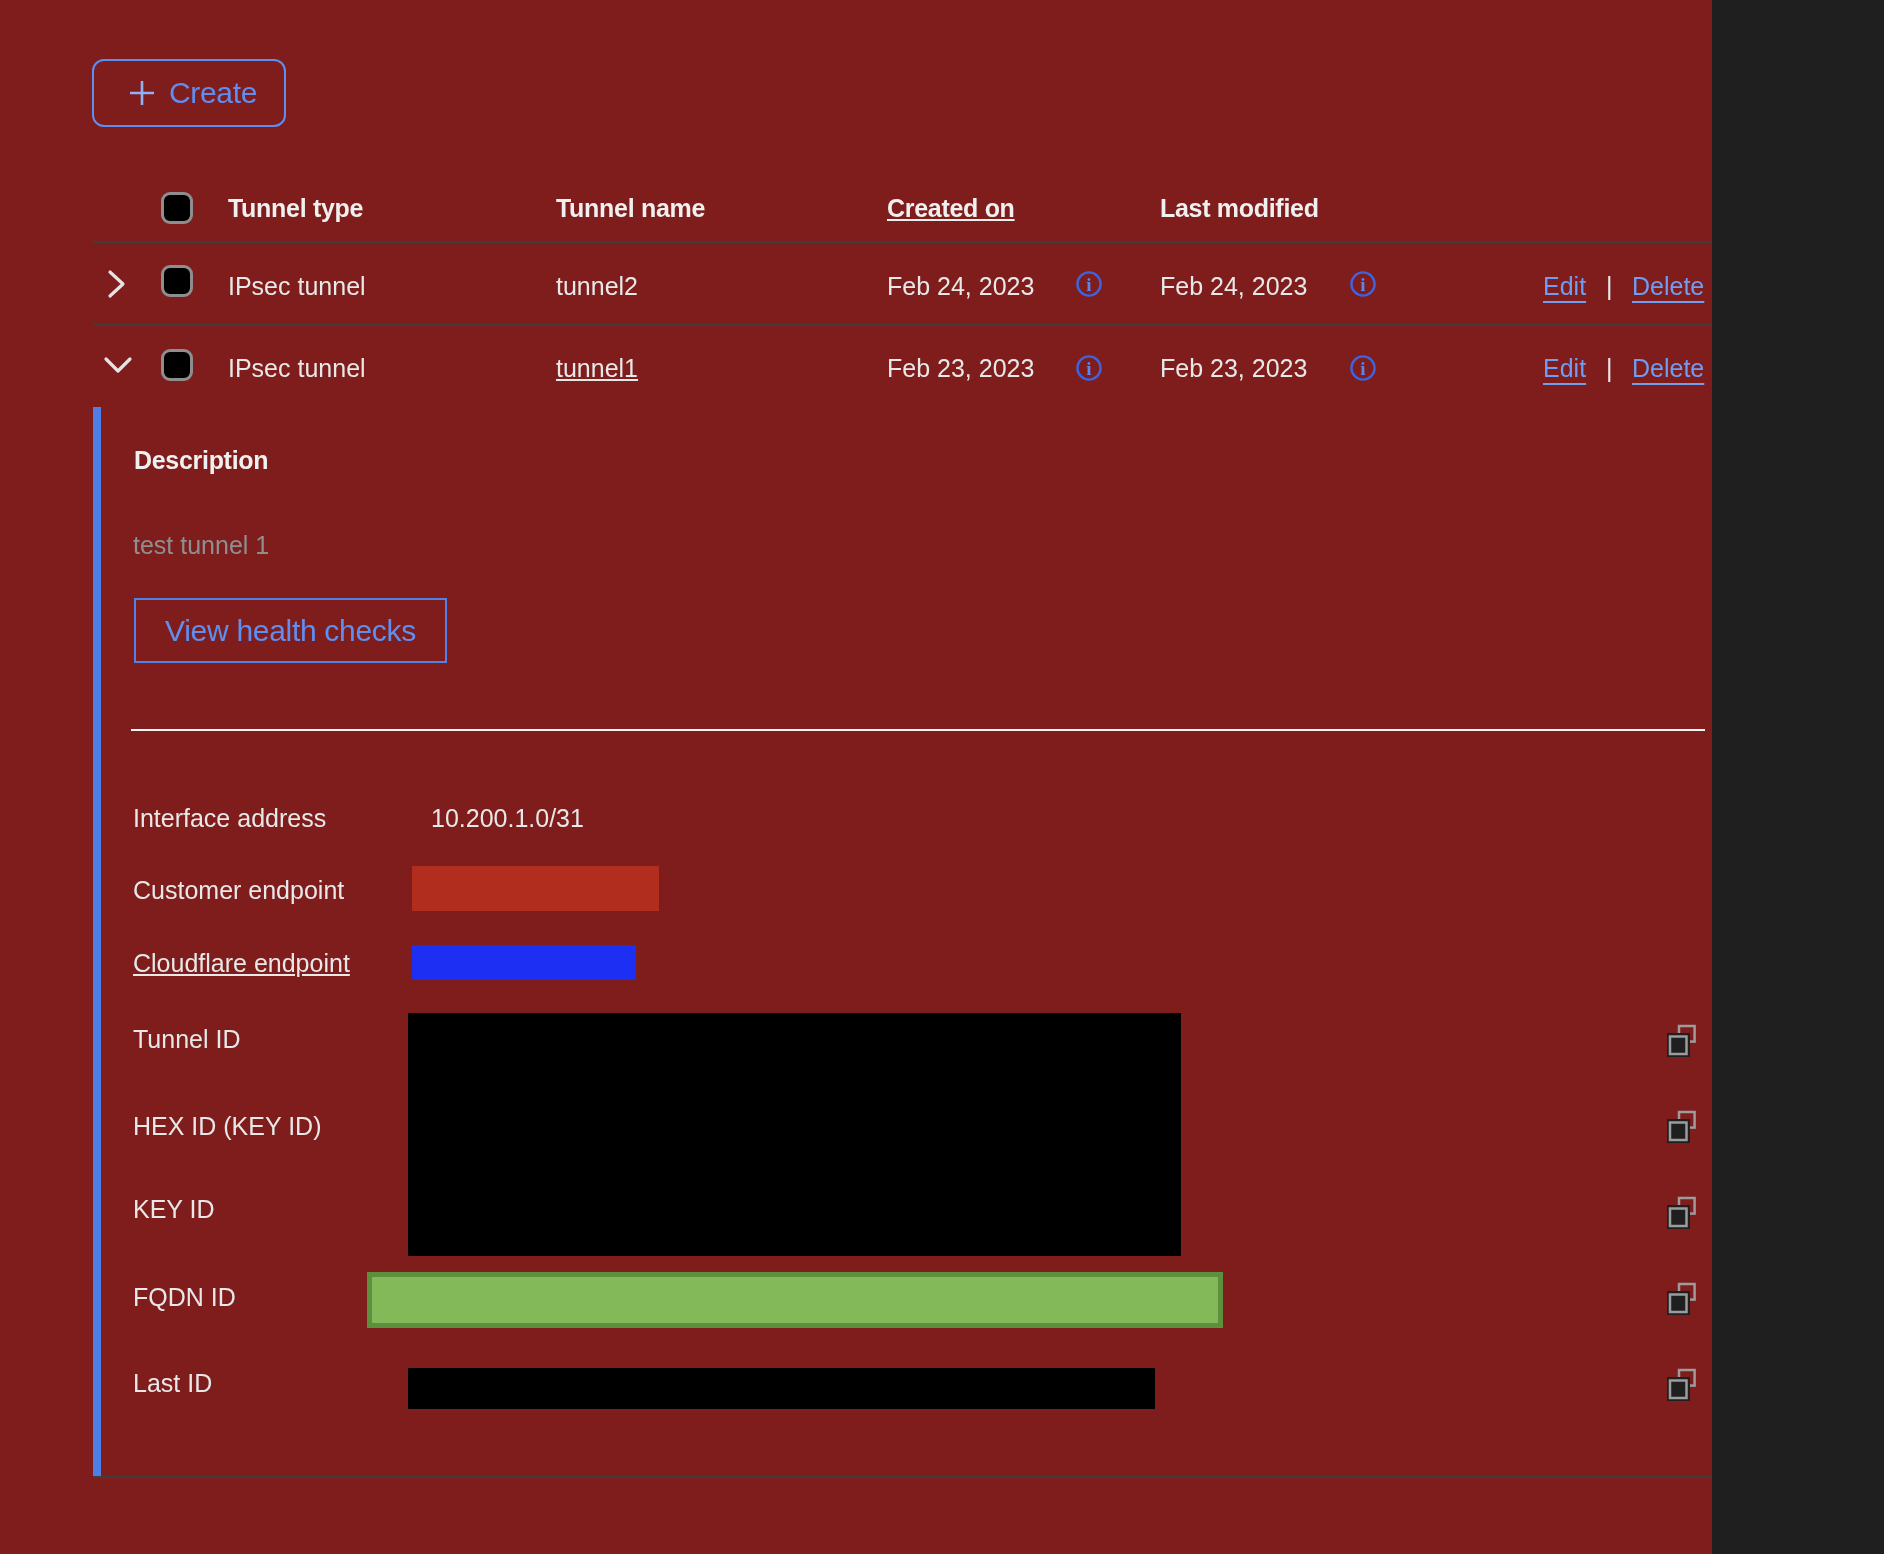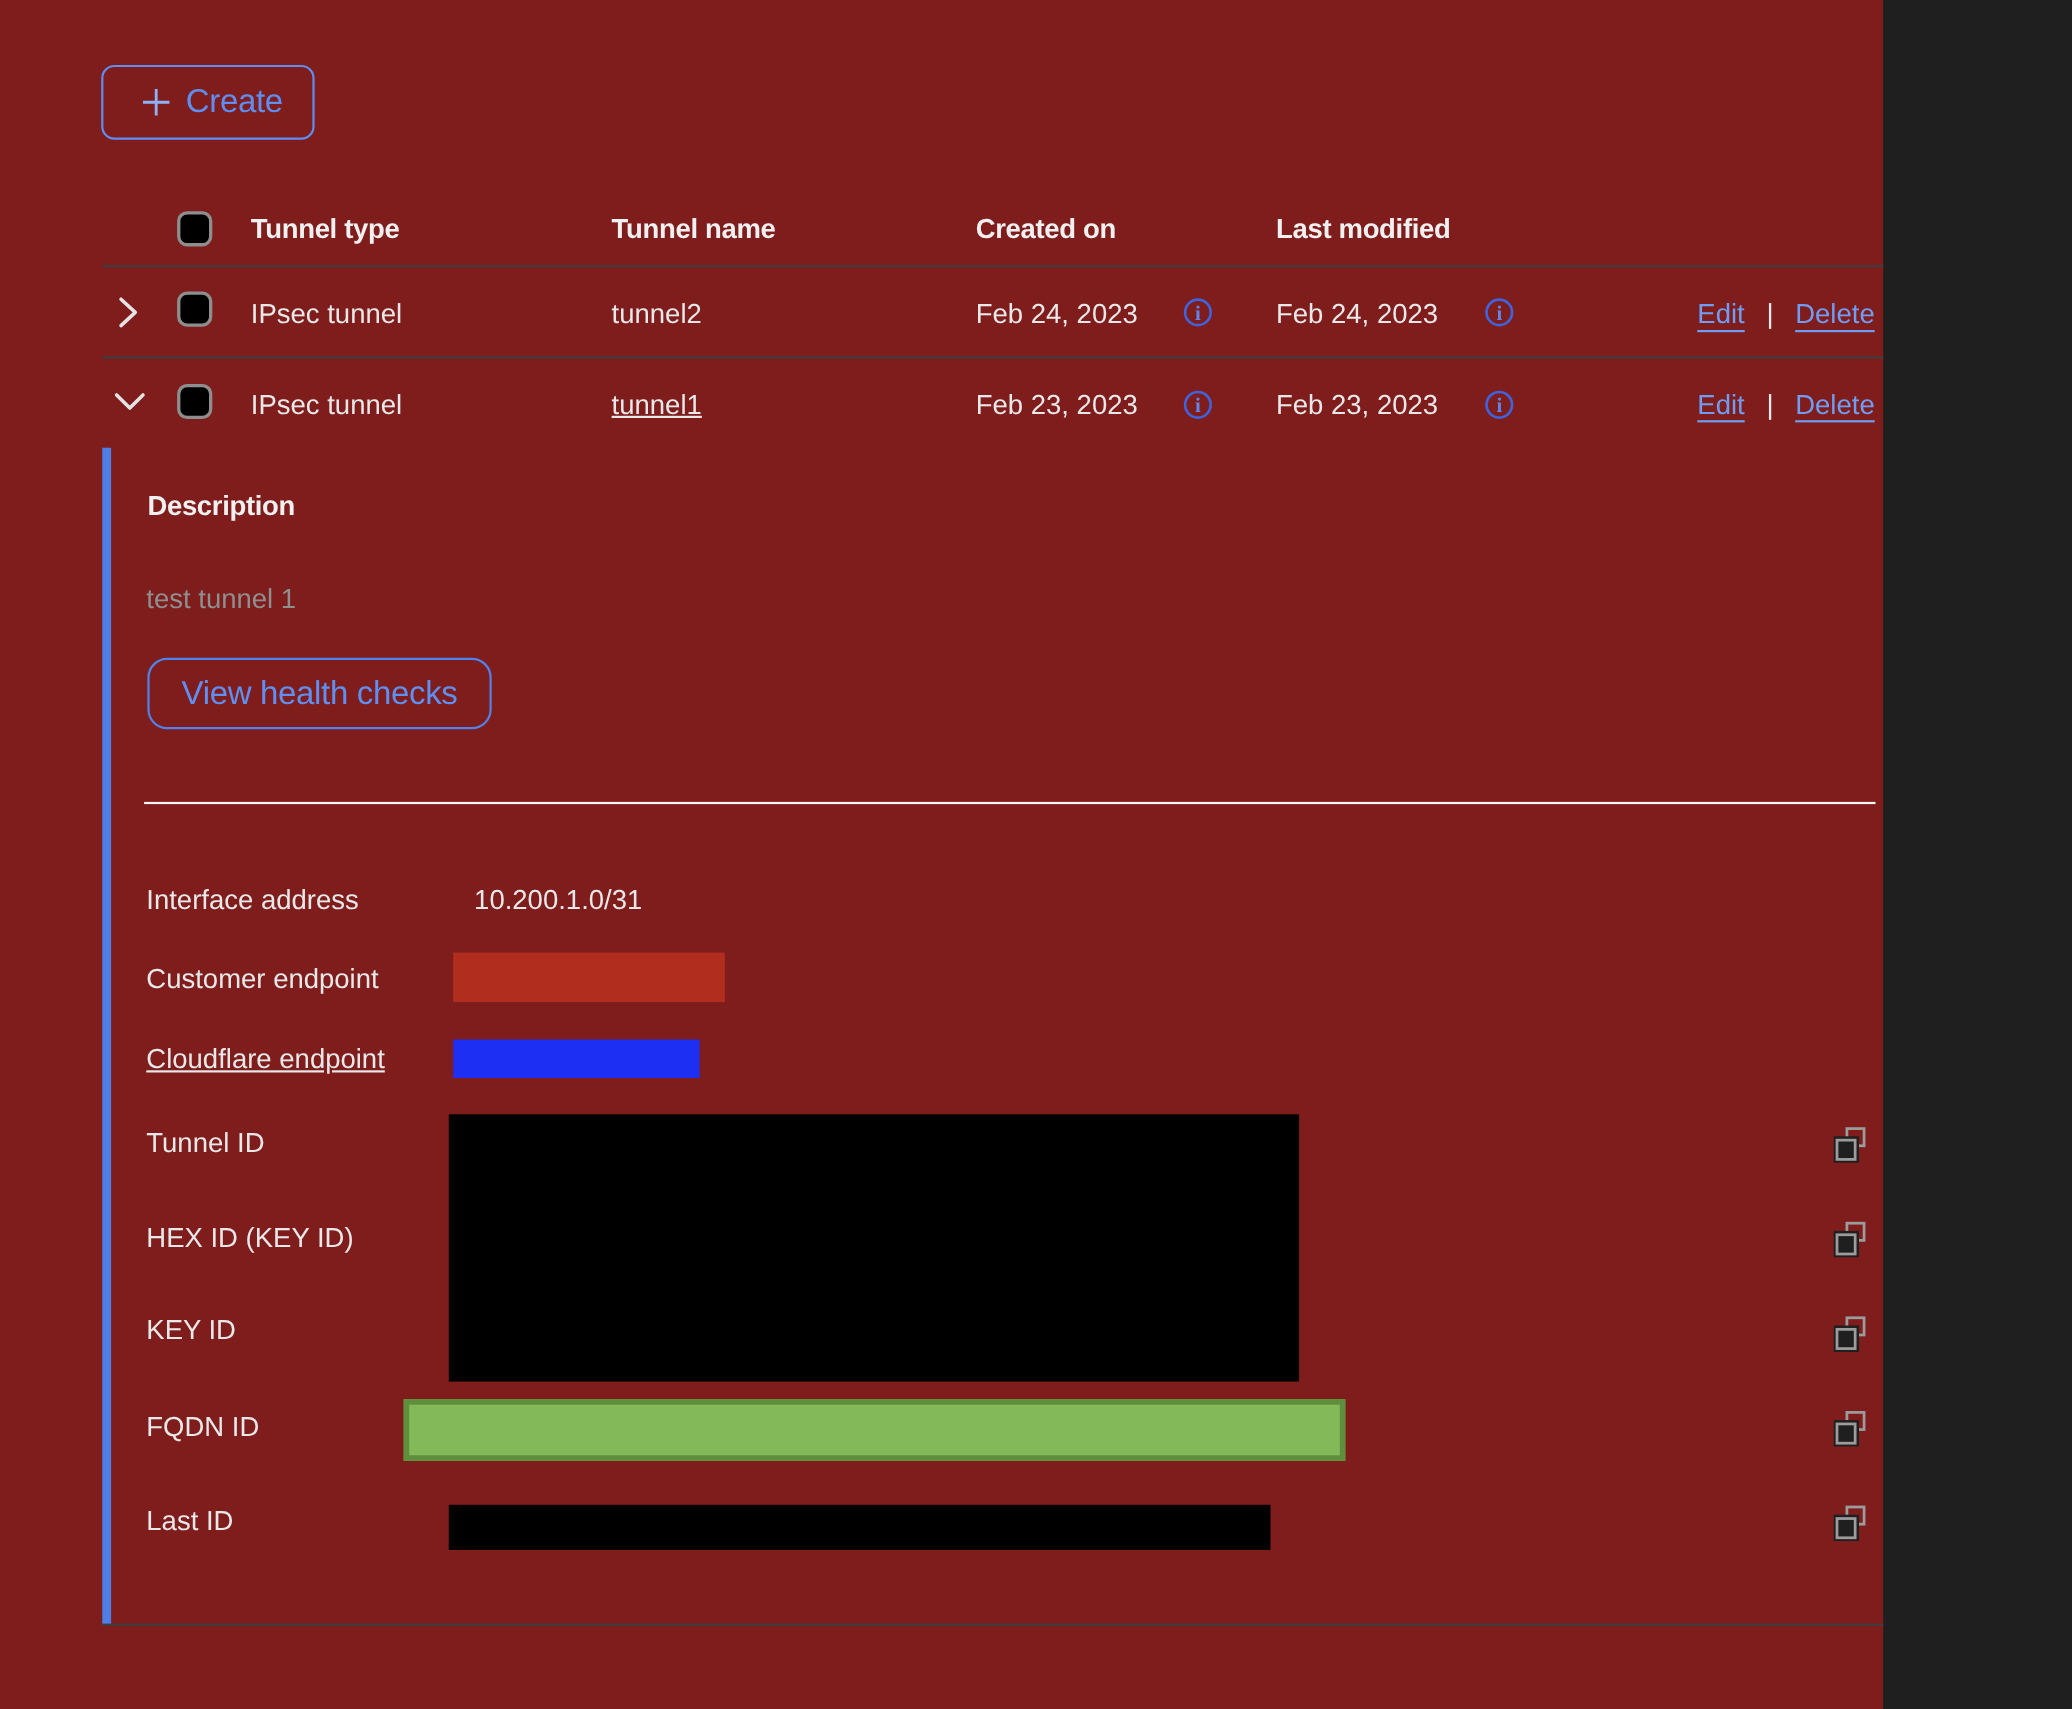--- a/index.html
+++ b/index.html
@@ -19,21 +19,21 @@
   <div style="position:absolute;left:92px;top:59px;width:194px;height:68px;border:2px solid #5e8ef2;border-radius:12px;box-sizing:border-box;display:flex;align-items:center;justify-content:center;gap:14px;padding-left:8px;">
     <svg width="26" height="26" viewBox="0 0 26 26">
         <path d="M13 1 V25 M1 13 H25" stroke="#8fb2f7" stroke-width="2.6" fill="none"></path>
       </svg>
     <span style="font-size:30px;letter-spacing:-0.3px;color:#5e8ef2;">Create</span>
   </div>
 
   <div class="cb" style="left:161px;top:192px;"></div>
   <div class="t b" style="left:228px;top:188px;">Tunnel type</div>
   <div class="t b" style="left:556px;top:188px;">Tunnel name</div>
-  <div class="t b" style="left:887px;top:188px;">Created on</div>
+  <div class="t b" style="left:887px;top:188px;text-decoration:underline;">Created on</div>
   <div class="t b" style="left:1160px;top:188px;">Last modified</div>
   <div class="sep" style="left:93px;top:241px;width:1653px;"></div>
 
   <svg class="ico" style="left:107px;top:269px;" width="20" height="30" viewBox="0 0 20 30">
       <polyline points="3,3 16,15 3,27" fill="none" stroke="#e4e4e4" stroke-width="3.2" stroke-linecap="round" stroke-linejoin="round"></polyline>
     </svg>
   <div class="cb" style="left:161px;top:265px;"></div>
   <div class="t" style="left:228px;top:266px;">IPsec tunnel</div>
   <div class="t" style="left:556px;top:266px;">tunnel2</div>
   <div class="t" style="left:887px;top:266px;">Feb 24, 2023</div>
@@ -67,21 +67,21 @@
       <circle cx="14" cy="14" r="11.6" stroke="#3e63dd" stroke-width="2.4" fill="none"></circle>
       <text x="14" y="20.5" font-family="Liberation Serif" font-size="19" font-weight="bold" fill="#5f84ea" text-anchor="middle">i</text>
     </svg>
   <div class="t link" style="left:1543px;top:348px;">Edit</div>
   <div class="t" style="left:1606px;top:348px;color:#e9e9e9;">|</div>
   <div class="t link" style="left:1632px;top:348px;">Delete</div>
 
   <div style="position:absolute;left:93px;top:407px;width:8px;height:1070px;background:#4e7fe6;"></div>
   <div class="t b" style="left:134px;top:440px;">Description</div>
   <div class="t" style="left:133px;top:525px;color:#8f8f8f;">test tunnel 1</div>
-  <div style="position:absolute;left:134px;top:598px;width:313px;height:65px;border:2px solid #4f82ea;border-radius:18px;box-sizing:border-box;display:flex;align-items:center;justify-content:center;">
+  <div style="position:absolute;left:134px;top:598px;width:313px;height:65px;border:2px solid #4f82ea;border-radius:0;box-sizing:border-box;display:flex;align-items:center;justify-content:center;">
     <span style="font-size:30px;letter-spacing:-0.3px;color:#5e8ff2;">View health checks</span>
   </div>
   <div style="position:absolute;left:131px;top:729px;width:1574px;height:2px;background:#f5f5f5;"></div>
 
   <div class="t" style="left:133px;top:798px;">Interface address</div>
   <div class="t" style="left:431px;top:798px;">10.200.1.0/31</div>
 
   <div class="t" style="left:133px;top:870px;">Customer endpoint</div>
   <div style="position:absolute;left:412px;top:866px;width:247px;height:45px;background:#b12d1e;"></div>
 

